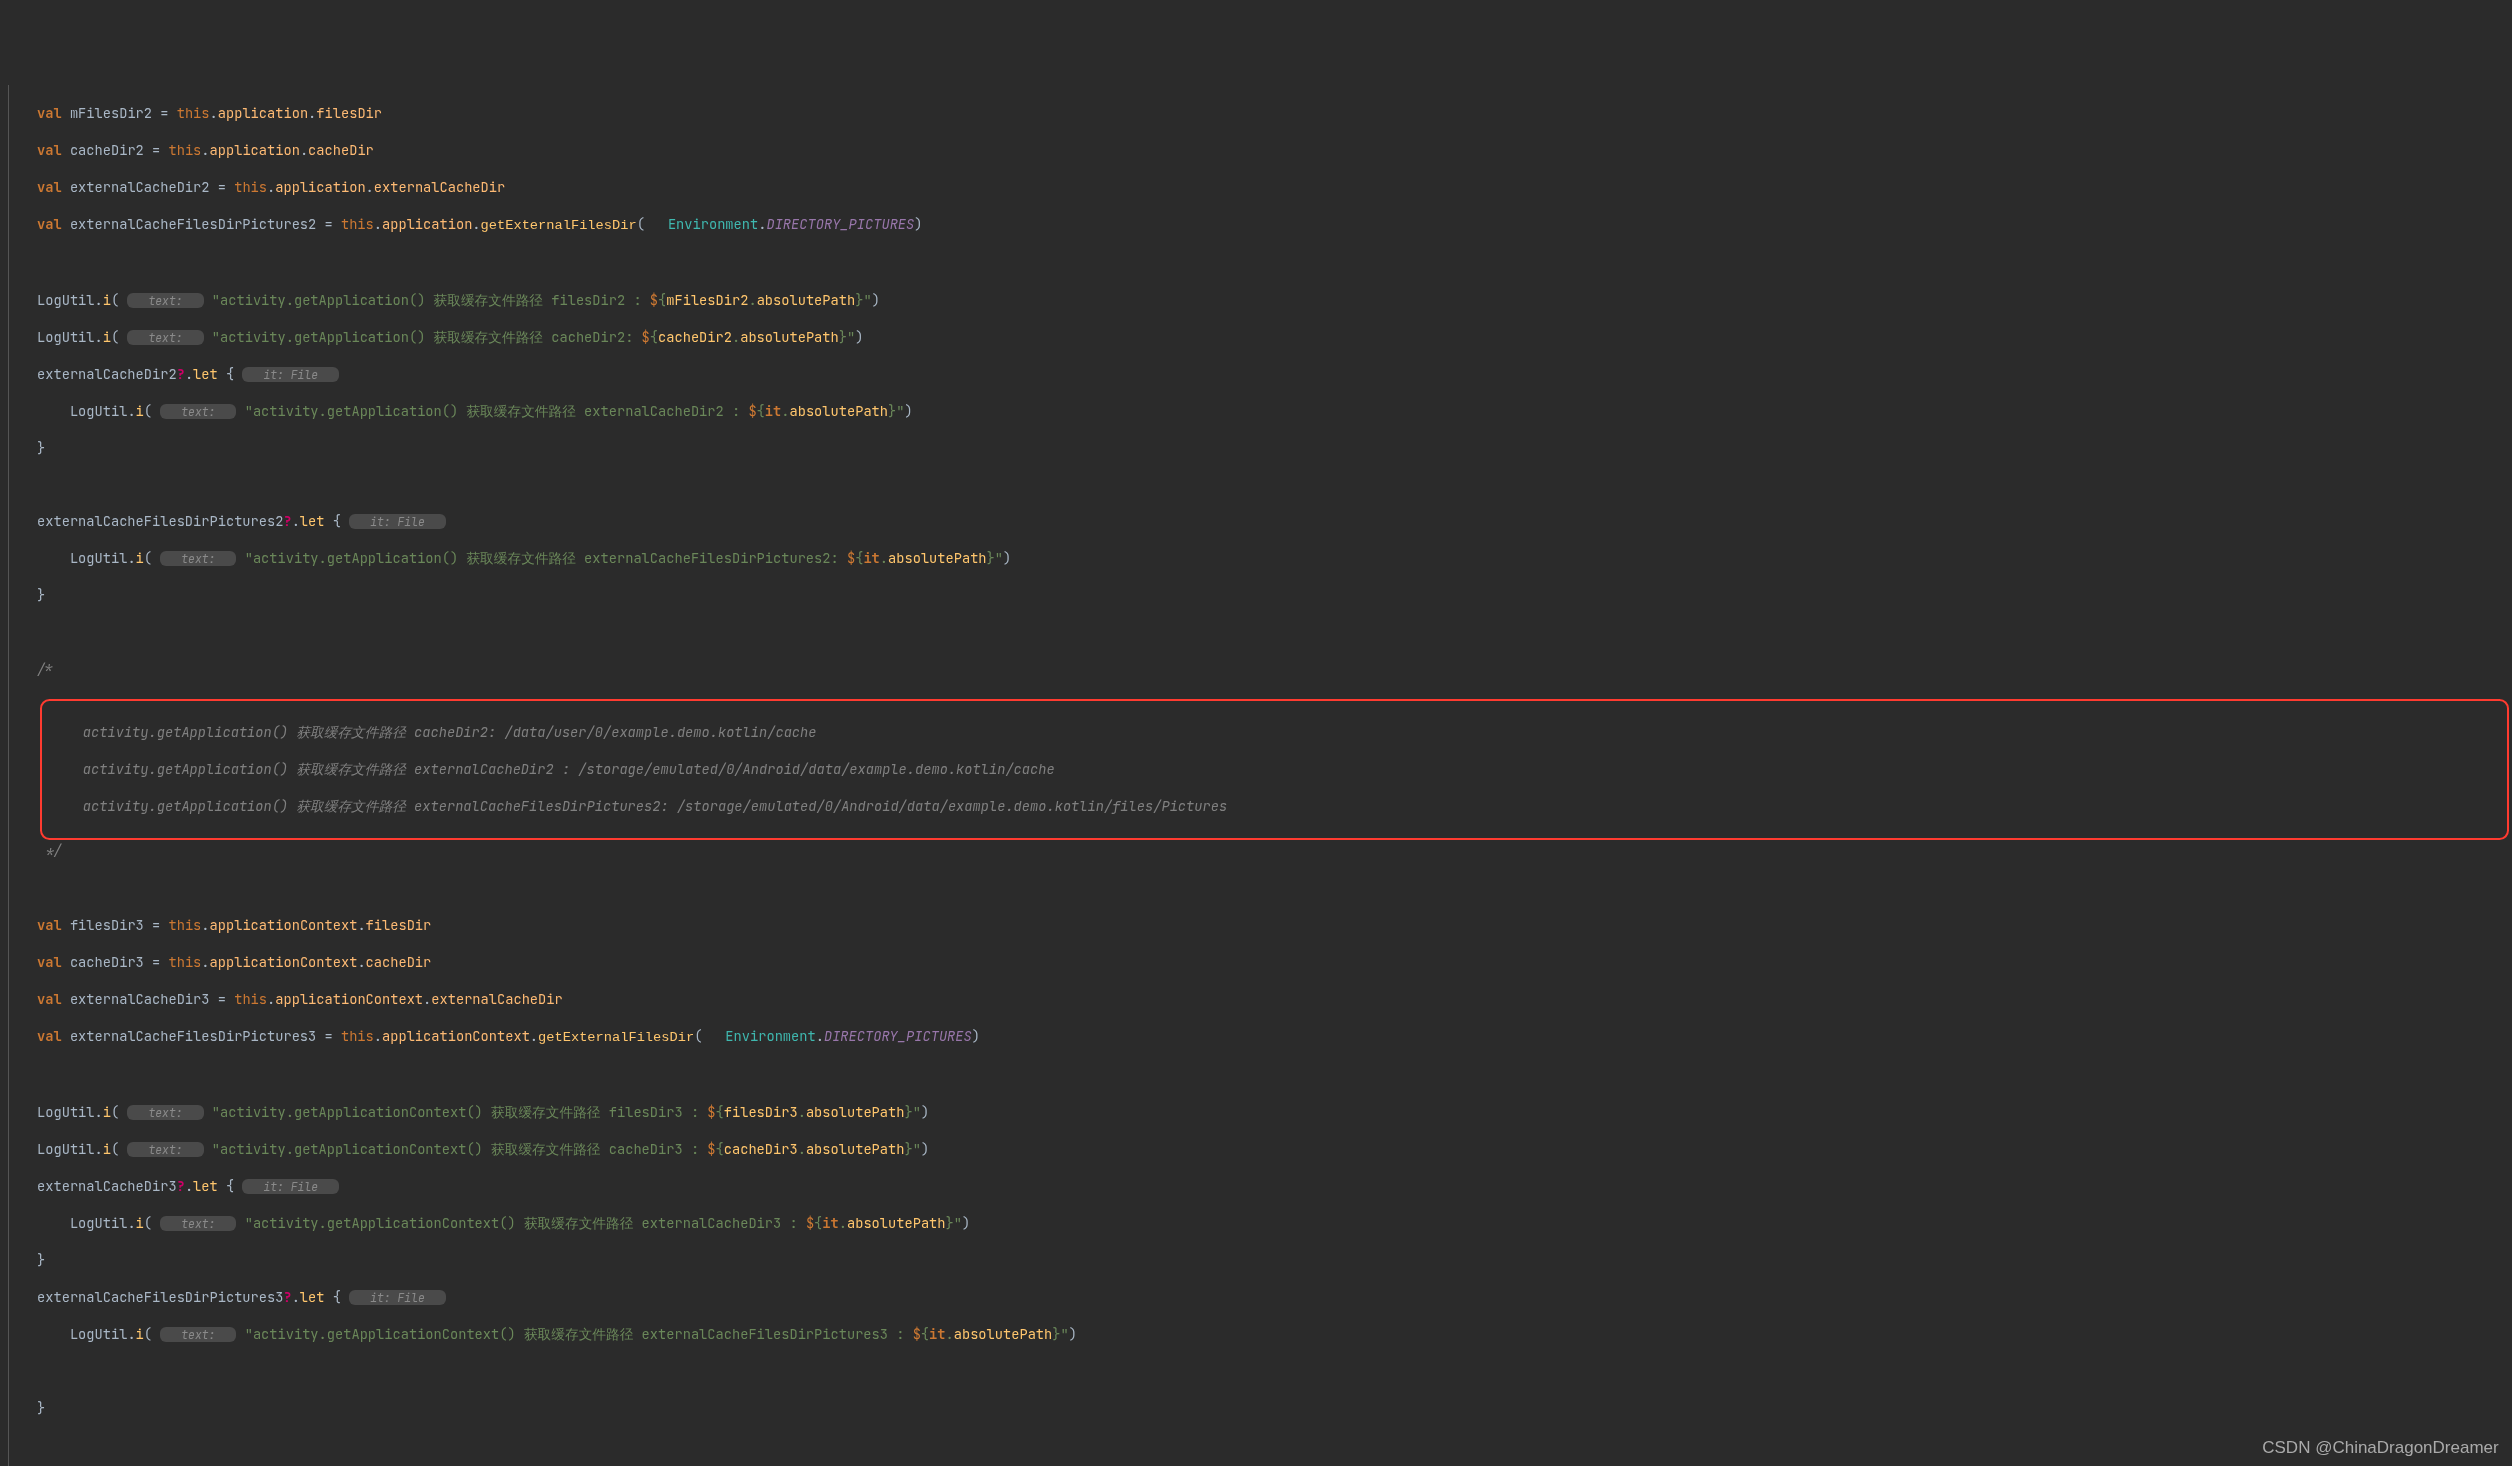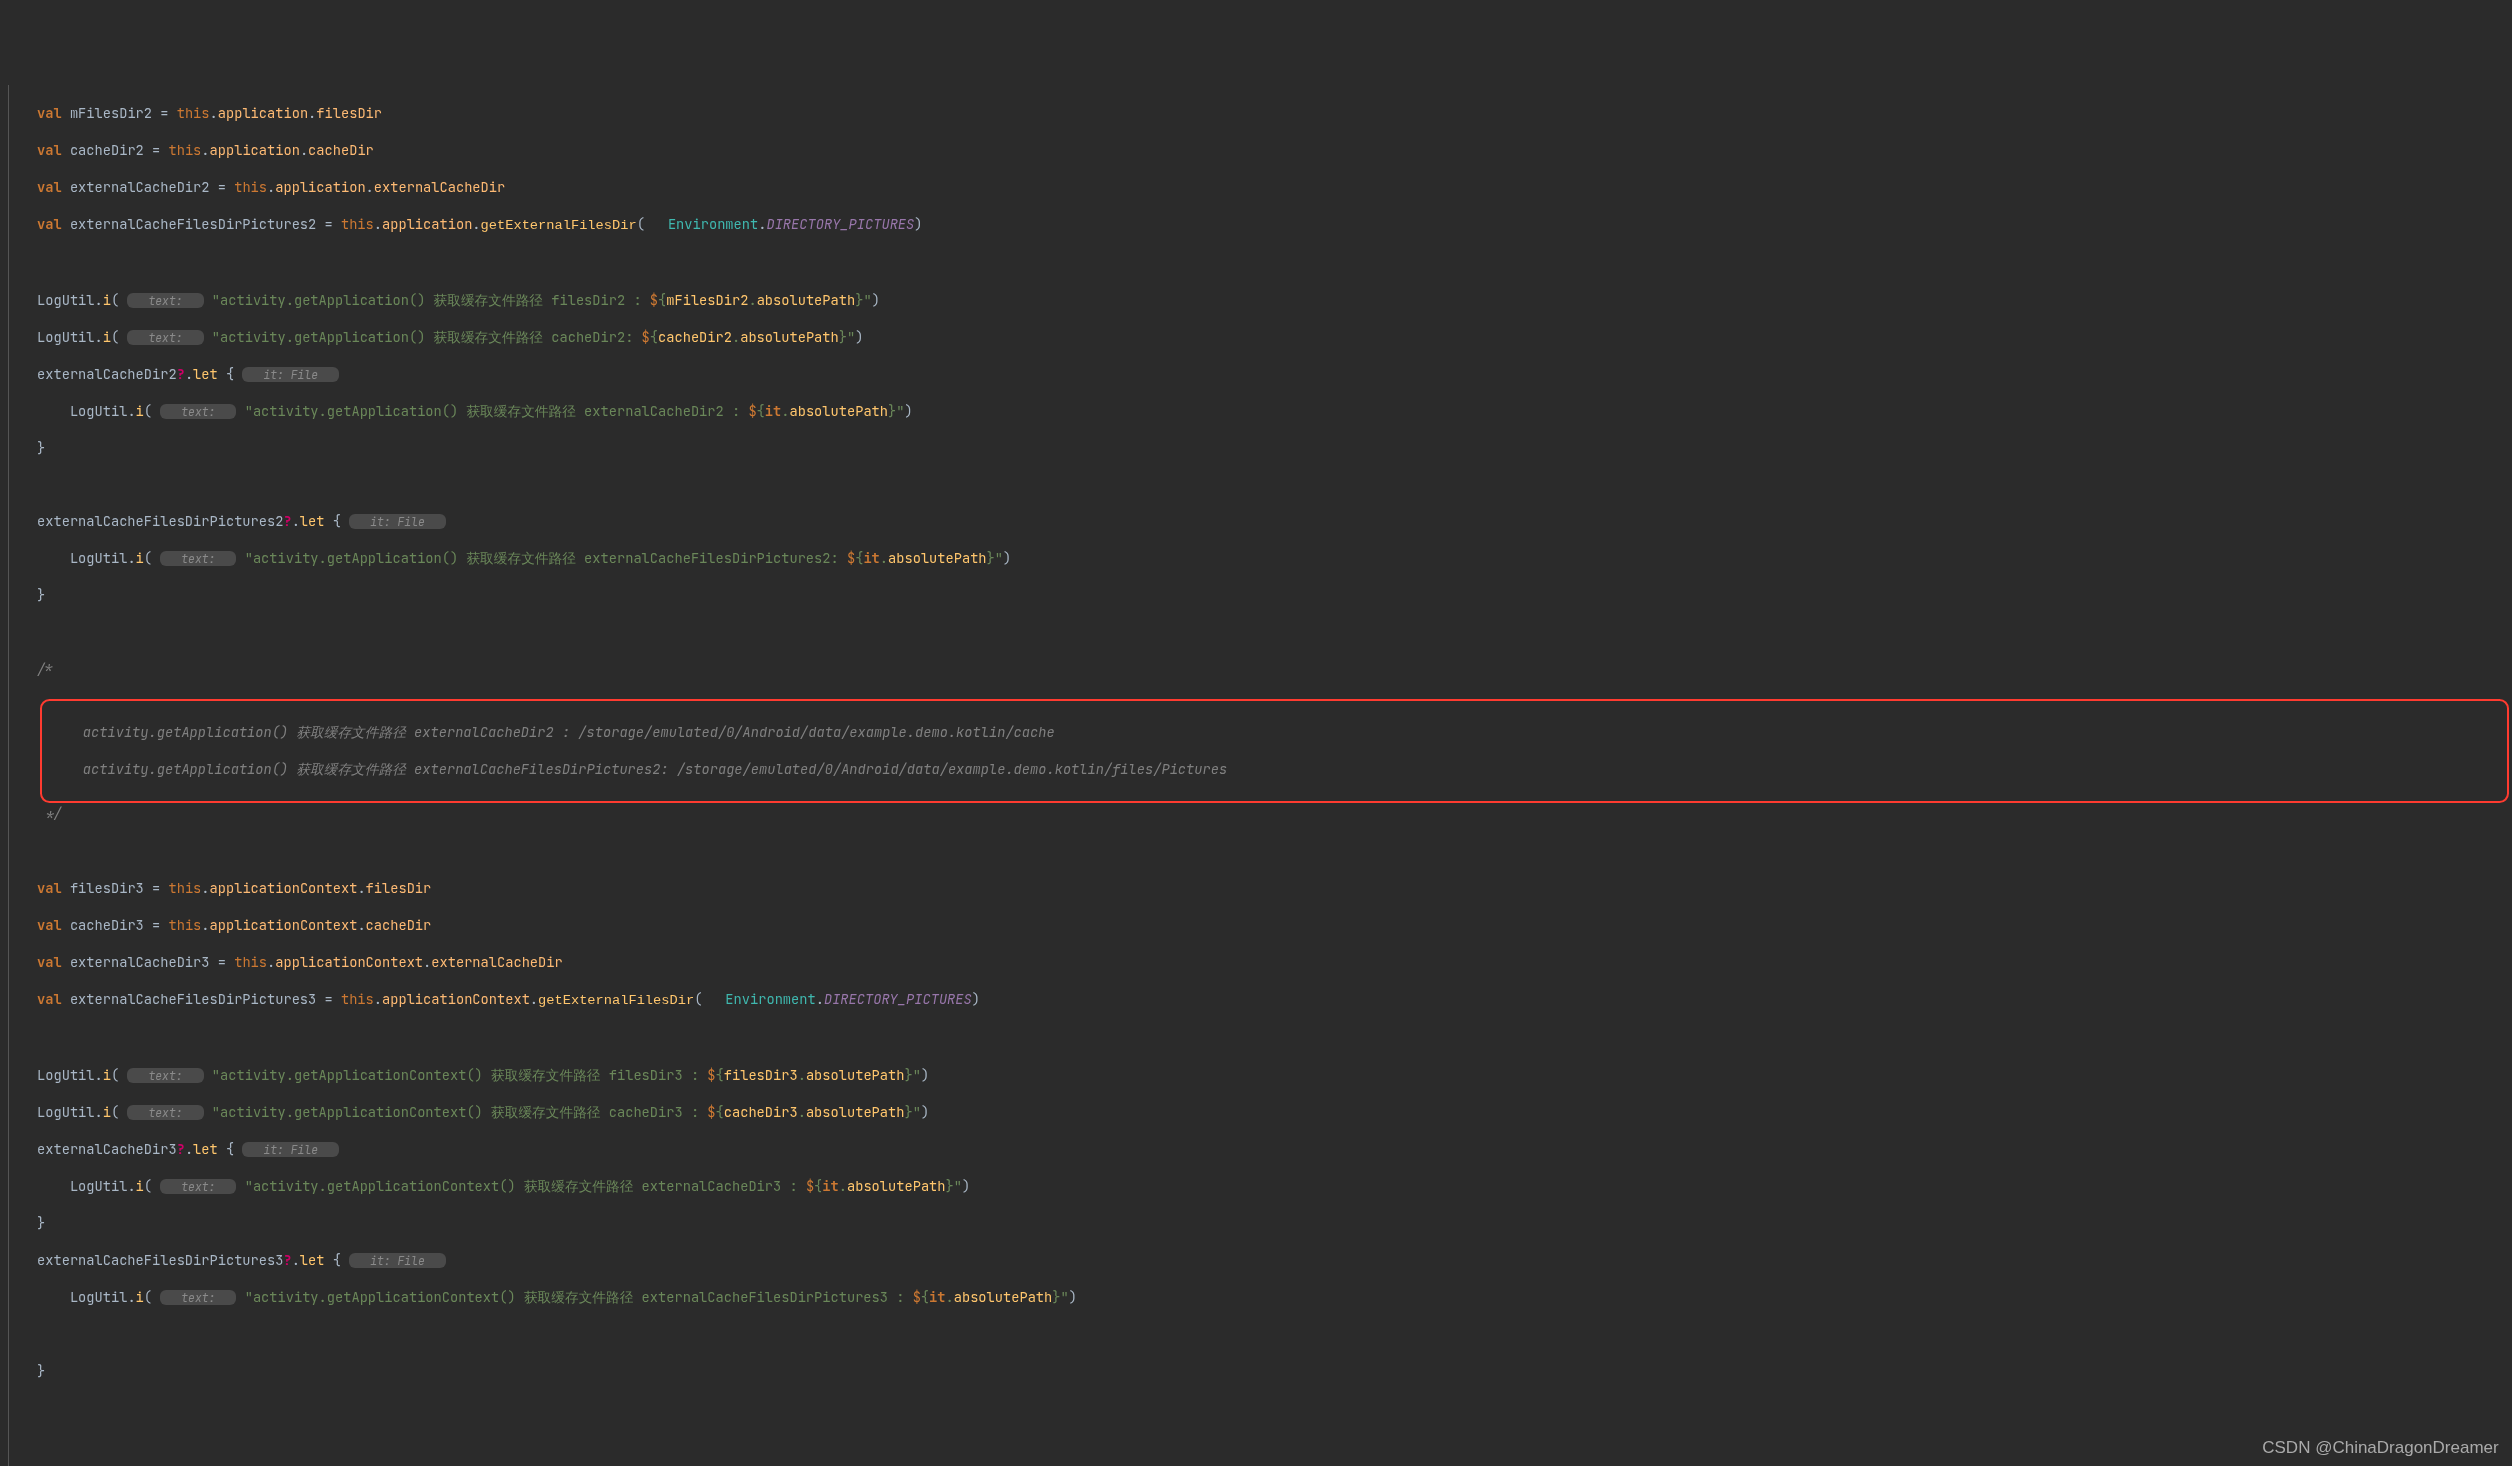--- a/index.html
+++ b/index.html
@@ -79,20 +79,21 @@
 <span class="line">   <span>externalCacheDir2</span><span class="elvis">?</span><span class="dot">.</span><span class="func">let</span> <span class="brace">{</span> <span class="hint">it: File</span></span>
 <span class="line">       <span>LogUtil</span><span class="dot">.</span><span class="func">i</span><span class="paren">(</span> <span class="hint">text:</span> <span class="str">"activity.getApplication() 获取缓存文件路径 externalCacheDir2 : </span><span class="strdlr">$</span><span class="str">{</span><span class="it">it</span><span class="str">.</span><span class="strvar">absolutePath</span><span class="str">}</span><span class="str">"</span><span class="paren">)</span></span>
 <span class="line">   <span class="brace">}</span></span>
 <span class="line"> </span>
 <span class="line">   <span>externalCacheFilesDirPictures2</span><span class="elvis">?</span><span class="dot">.</span><span class="func">let</span> <span class="brace">{</span> <span class="hint">it: File</span></span>
 <span class="line">       <span>LogUtil</span><span class="dot">.</span><span class="func">i</span><span class="paren">(</span> <span class="hint">text:</span> <span class="str">"activity.getApplication() 获取缓存文件路径 externalCacheFilesDirPictures2: </span><span class="strdlr">$</span><span class="str">{</span><span class="it">it</span><span class="str">.</span><span class="strvar">absolutePath</span><span class="str">}</span><span class="str">"</span><span class="paren">)</span></span>
 <span class="line">   <span class="brace">}</span></span>
 <span class="line"> </span>
 <span class="line comment">   /*</span>
 <div class="hl-box" style="margin-left:28px;">
+<span class="line comment-box">    <span>activity.getApplication() 获取缓存文件路径 cacheDir2: /data/user/0/example.demo.kotlin/cache</span></span>
 <span class="line comment-box">    <span>activity.getApplication() 获取缓存文件路径 externalCacheDir2 : /storage/emulated/0/Android/data/example.demo.kotlin/cache</span></span>
 <span class="line comment-box">    <span>activity.getApplication() 获取缓存文件路径 externalCacheFilesDirPictures2: /storage/emulated/0/Android/data/example.demo.kotlin/files/Pictures</span></span>
 </div>
 <span class="line comment">    */</span>
 <span class="line"> </span>
 <span class="line">   <span class="val">val</span> <span>filesDir3</span> <span class="eq">=</span> <span class="kw">this</span><span class="dot">.</span><span class="prop">applicationContext</span><span class="dot">.</span><span class="prop">filesDir</span></span>
 <span class="line">   <span class="val">val</span> <span>cacheDir3</span> <span class="eq">=</span> <span class="kw">this</span><span class="dot">.</span><span class="prop">applicationContext</span><span class="dot">.</span><span class="prop">cacheDir</span></span>
 <span class="line">   <span class="val">val</span> <span>externalCacheDir3</span> <span class="eq">=</span> <span class="kw">this</span><span class="dot">.</span><span class="prop">applicationContext</span><span class="dot">.</span><span class="prop">externalCacheDir</span></span>
 <span class="line">   <span class="val">val</span> <span>externalCacheFilesDirPictures3</span> <span class="eq">=</span> <span class="kw">this</span><span class="dot">.</span><span class="prop">applicationContext</span><span class="dot">.</span><span class="getext">getExternalFilesDir</span><span class="paren">(</span><span class="env">Environment</span><span class="dot">.</span><span class="const">DIRECTORY_PICTURES</span><span class="paren">)</span></span>
 <span class="line"> </span>

